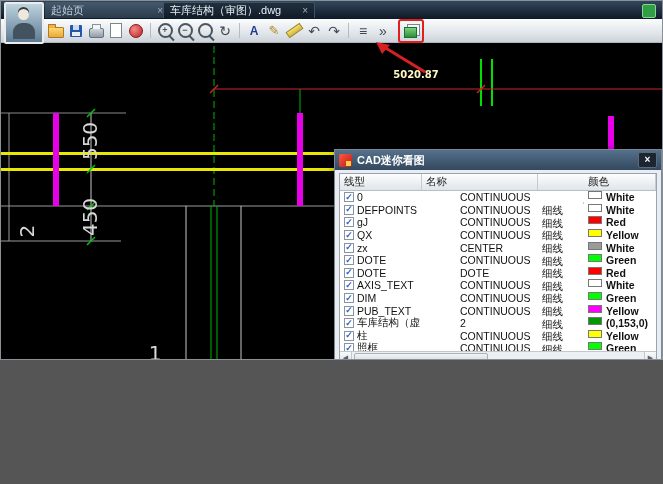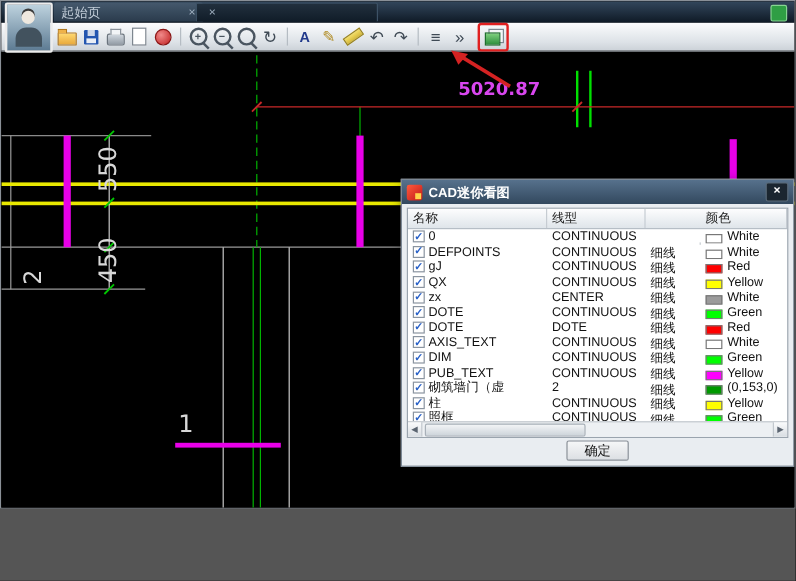--- a/index.html
+++ b/index.html
@@ -1,16 +1,16 @@
 <!DOCTYPE html>
 <html><head>
 <meta charset="utf-8">
 <style>
   html,body{margin:0;padding:0;background:#555;}
-  .window{position:relative;width:663px;height:424px;background:#000;overflow:hidden;
+  .window{position:relative;width:663px;height:360px;background:#000;overflow:hidden;
     font-family:"Liberation Sans",sans-serif;border:1px solid #8a9097;box-sizing:border-box;margin:0 auto;}
 
   
   .titlebar{position:absolute;left:0;top:0;width:100%;height:18px;
     background:linear-gradient(#33475c,#0e1925);z-index:20;}
   .avatar{position:absolute;left:3px;top:1px;width:36px;height:38px;z-index:40;
     background:linear-gradient(#bdd2de,#5d7b93);border:2px solid #ececec;border-radius:2px;}
   .avatar::before{content:'';position:absolute;left:12px;top:5px;width:11px;height:11px;border-radius:50%;background:#eee8df;box-shadow:0 -2px 0 #3a3a3a;}
   .avatar::after{content:'';position:absolute;left:7px;top:19px;width:22px;height:16px;border-radius:9px 9px 0 0;background:#42525e;}
   .tab{position:absolute;top:1px;height:16px;display:flex;align-items:center;font-size:11px;padding:0 6px;color:#c2cdd8;border-radius:2px 2px 0 0;cursor:pointer;}
@@ -49,21 +49,21 @@
   .g-A{font-weight:bold;font-size:12px;color:#223a8c;}
   .g-pencil{color:#b08a20;}
 
   .annot-arrow{position:absolute;left:374px;top:40px;width:54px;height:34px;z-index:60;pointer-events:none;}
 
   
   .canvas{position:absolute;left:0;top:42px;width:663px;height:442px;background:#000;overflow:hidden;}
   .dimtext{position:absolute;color:#d8d8d8;font-size:20px;font-family:"DejaVu Sans",sans-serif;
     display:flex;align-items:center;justify-content:center;white-space:nowrap;}
   .rot{transform:rotate(-90deg);}
-  .dim-main{left:380px;top:24px;width:70px;height:14px;color:#d946ef;font-size:15px;font-weight:bold;}
+  .dim-main{left:380px;top:24px;width:70px;height:14px;color:#fef9c3;font-size:10px;font-weight:bold;}
   .dim-550{left:69px;top:88px;width:40px;height:20px;}
   .dim-450{left:69px;top:164px;width:40px;height:20px;}
   .axis-2{left:6px;top:178px;width:40px;height:20px;}
   .axis-1{left:144px;top:300px;width:20px;height:20px;}
   .dim-300a{left:174px;top:382px;width:46px;height:20px;}
   .dim-300b{left:236px;top:382px;width:46px;height:20px;}
 
   
   .dialog{position:absolute;left:333px;top:148px;width:328px;height:240px;background:#e9edf1;
     border:1px solid #7b8794;box-shadow:3px 4px 10px rgba(0,0,0,.65);z-index:50;box-sizing:border-box;}
@@ -82,21 +82,21 @@
   .c-type{width:82px;flex:0 0 82px;}
   .c-weight{width:46px;flex:0 0 46px;margin-top:28px;}
   .c-color{flex:1;}
   .lt-body{flex:1;overflow:hidden;}
   .lt-row{display:flex;align-items:center;height:12.6px;font-size:10.5px;color:#111;}
   .cell{padding:0 4px;box-sizing:border-box;white-space:nowrap;overflow:hidden;}
   .cell.c-name{display:flex;align-items:center;gap:3px;}
   .chk{width:10px;height:10px;flex:0 0 10px;background:#fff;border:1px solid #8a94a0;
     display:inline-flex;align-items:center;justify-content:center;box-sizing:border-box;cursor:pointer;}
   .chkmark{font-style:normal;color:#2a62c8;font-size:9px;font-weight:bold;line-height:1;}
-  .cell.c-color{display:flex;align-items:flex-end;}
+  .cell.c-color{display:flex;align-items:flex-start;font-weight:bold;}
   .swatch{display:inline-block;width:14px;height:8px;border:1px solid #777;margin-right:4px;flex:0 0 14px;box-sizing:border-box;}
   .lt-hscroll{flex:0 0 12px;background:#edf0f3;border-top:1px solid #c2c8ce;display:flex;align-items:center;}
   .sb-btn{width:12px;height:12px;font-size:7px;color:#5a6470;display:flex;align-items:center;justify-content:center;
     background:linear-gradient(#fafbfc,#d8dde2);border-right:1px solid #c2c8ce;cursor:pointer;box-sizing:border-box;}
   .sb-btn.right{margin-left:auto;border-left:1px solid #c2c8ce;border-right:none;}
   .sb-thumb{width:132px;height:9px;margin-left:2px;background:linear-gradient(#f2f4f6,#cdd4da);
     border:1px solid #a8b0b8;border-radius:2px;cursor:pointer;}
   .okbtn{position:absolute;left:50%;transform:translateX(-50%);bottom:4px;width:52px;height:17px;
     font-size:11px;font-family:Liberation Mono, monospace;background:linear-gradient(#f6f7f8,#dcdfe3);
     border:1px solid #8a9098;border-radius:2px;color:#111;cursor:pointer;padding:0;}
@@ -105,20 +105,21 @@
 <body>
 
 <div class="window">
 
   <div class="titlebar">
     <div class="tab tab-start">
       <span class="lbl">起始页</span>
       <span class="x">×</span>
     </div>
     <div class="tab tab-dwg">
+      <span class="lbl">车库结构（审图）.dwg</span>
       <span class="x">×</span>
     </div>
     <div class="newicon"></div>
   </div>
   <div class="avatar"></div>
 
   <div class="toolbar">
     <span class="tbico">
         <i class="ic-folder"></i>
       </span>
@@ -223,22 +224,22 @@
   </div>
 
   <div class="dialog">
     <div class="dlg-title">
       <span class="dlg-ico"></span>
       <span>CAD迷你看图</span>
       <span class="dlg-close">×</span>
     </div>
     <div class="ltable">
       <div class="lt-head">
+        <span class="hcell c-type">线型</span>
         <span class="hcell c-name">名称</span>
-        <span class="hcell c-type">线型</span>
         <span class="hcell c-weight">线宽</span>
         <span class="hcell c-color">颜色</span>
       </div>
       <div class="lt-body">
   <div class="lt-row">
     <span class="cell c-name">
       <span class="chk">
                 <i class="chkmark">✓</i>
               </span>
       <span>0</span>
@@ -384,21 +385,21 @@
       <span class="swatch" style="background: rgb(255, 0, 255);"></span>
       <span>Yellow</span>
     </span>
   </div>
 
   <div class="lt-row">
     <span class="cell c-name">
       <span class="chk">
                 <i class="chkmark">✓</i>
               </span>
-      <span>砌筑墙门（虚</span>
+      <span>车库结构（虚</span>
     </span>
     <span class="cell c-type">2</span>
     <span class="cell c-weight">细线</span>
     <span class="cell c-color">
       <span class="swatch" style="background: rgb(0, 153, 0);"></span>
       <span>(0,153,0)</span>
     </span>
   </div>
 
   <div class="lt-row">

